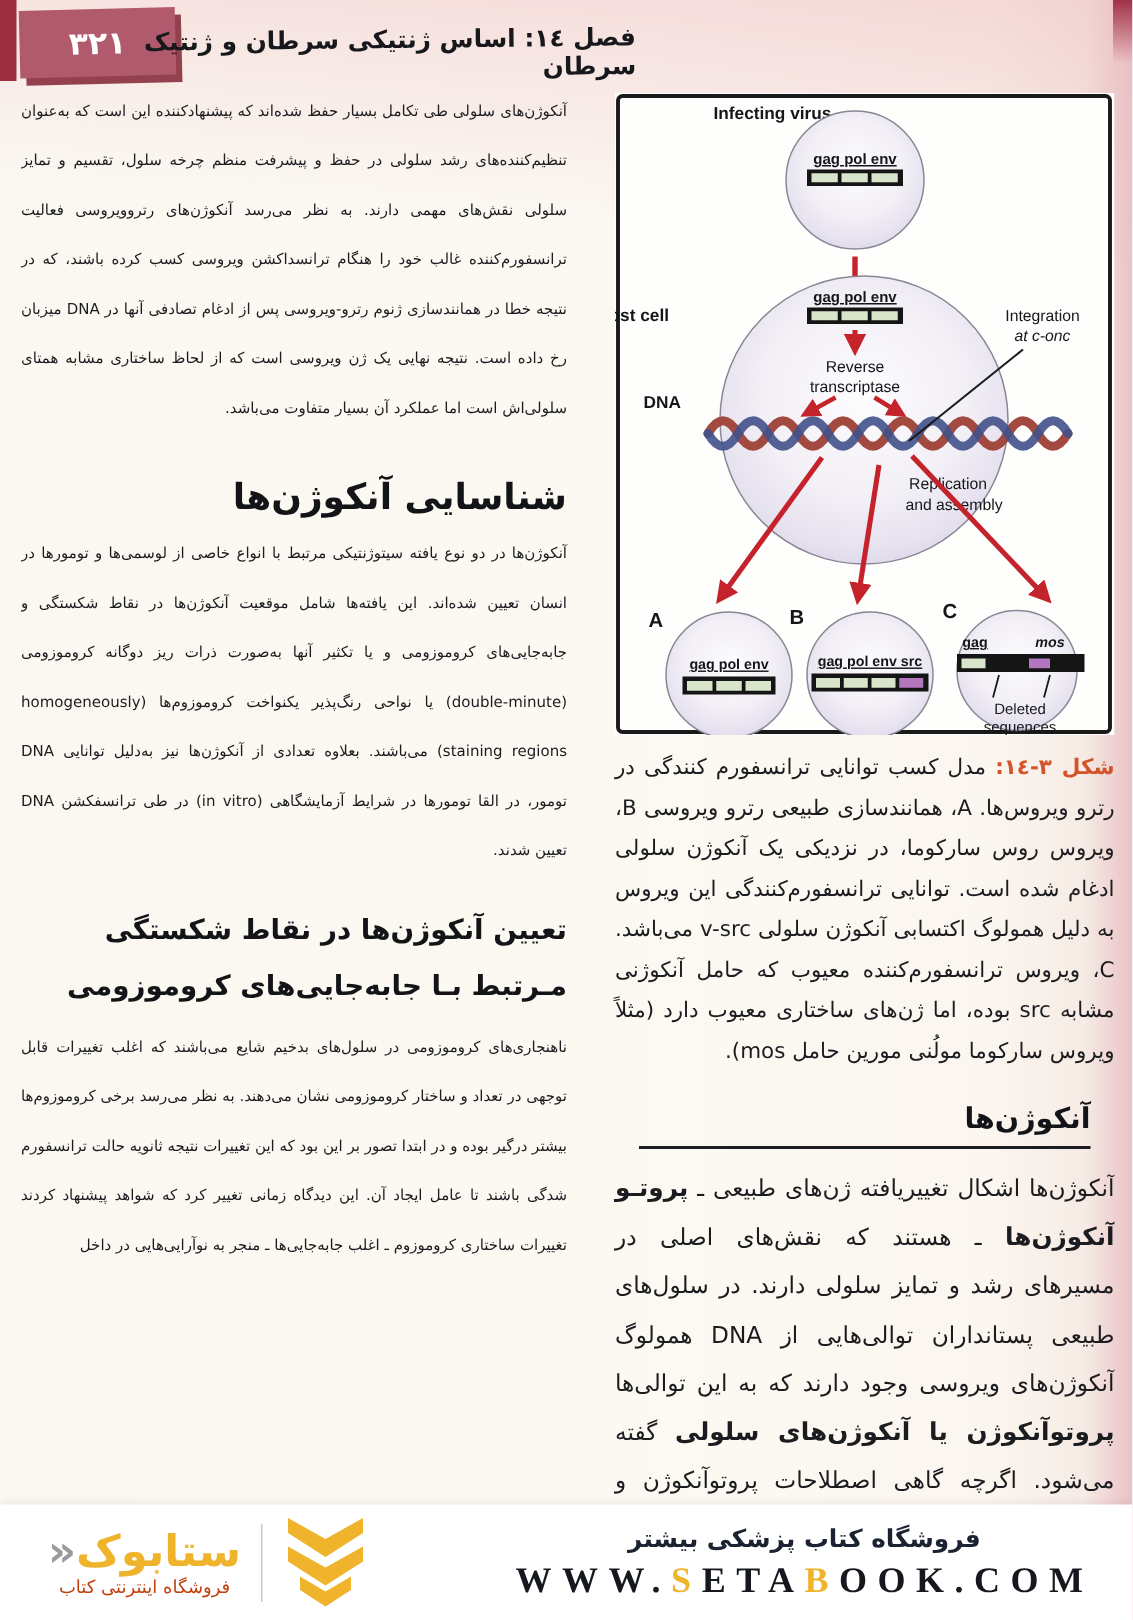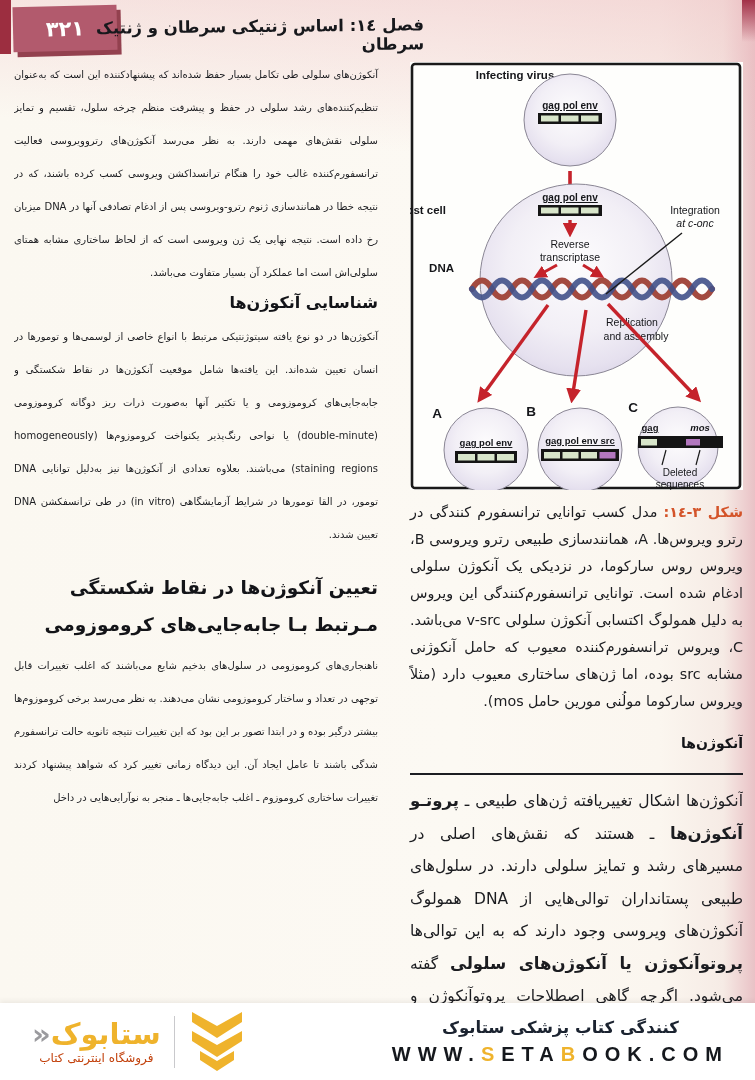--- a/index.html
+++ b/index.html
@@ -16,46 +16,46 @@
   .corner-tr{position:absolute;top:0;right:0;width:13px;height:42px;
     background:linear-gradient(to bottom,#a23148,rgba(162,49,72,0));}
   .chapter-title{position:absolute;top:17px;left:92px;width:332px;direction:rtl;text-align:right;
     font-size:16.5px;font-weight:bold;color:#17181c;transform:rotate(-.6deg);}
   
   .cols{position:absolute;top:58px;left:14px;right:12px;bottom:0;display:flex;direction:rtl;gap:32px;overflow:hidden;}
   .col-fig{width:333px;flex:0 0 auto;}
   .col-text{flex:1 1 auto;direction:rtl;}
   .col-text h2, .col-fig h2{color:#131418;}
   h2.sec-h1{font-size:19.5px;margin:20px 0 12px;text-align:right;}
-  h2.sec-h2{font-size:16px;margin:4px 0 8px;}
+  h2.sec-h2{font-size:24px;margin:28px 0 8px;}
   h2.sec-h3{font-size:18.5px;line-height:37px;margin:18px 0 6px;}
   p.body{font-size:10px;line-height:33px;margin:0;text-align:justify;color:#1b1c20;}
   p.body-r{font-size:15.5px;line-height:32.5px;margin:0;text-align:justify;color:#1b1c20;}
   .b-big{font-weight:bold;font-size:16.5px;}
   
   .figure-wrap{margin-top:4px;}
   .fig{display:block;background:#fefefc;}
   .fig text{font-family:"Liberation Sans","DejaVu Sans",sans-serif;fill:#15161a;}
   .caption{margin-top:9px;font-size:14.3px;line-height:27px;text-align:justify;color:#1b1c20;}
   .caption .cap-label{color:#d4542a;font-weight:bold;}
-  h2.onc-h{font-size:14px;margin:20px 0 10px;border-bottom:2.5px solid #1c1d22;padding-bottom:22px;}
+  h2.onc-h{font-size:19px;margin:20px 16px 10px;border-bottom:2.5px solid #1c1d22;padding-bottom:7px;}
   
   .footer{position:absolute;left:0;right:0;bottom:0;height:77px;background:#ffffff;z-index:5;
     box-shadow:0 -2px 5px rgba(60,50,50,.08);display:flex;align-items:center;justify-content:space-between;
     padding:0 26px 0 32px;box-sizing:border-box;}
   .logo{display:flex;align-items:center;gap:13px;}
   .wordmark{direction:rtl;text-align:center;}
   .wm-line{font-size:29px;font-weight:bold;line-height:30px;text-align:center;}
   .wm-text{color:#efb32c;}
   .wm-mark{color:#9a9a9e;}
   .wm-sub{font-size:12px;color:#c2410c;margin-top:2px;}
   .logo-divider{width:1.5px;height:52px;background:#c9c9cc;}
   .store{display:flex;flex-direction:column;align-items:center;gap:6px;}
   .store-title{direction:rtl;font-size:16.5px;font-weight:bold;color:#1b2330;}
-  .store-url{font-size:20px;font-weight:bold;letter-spacing:7px;color:#15181d;font-family:Liberation Sans, sans-serif;}
+  .store-url{font-size:24px;font-weight:bold;letter-spacing:7px;color:#15181d;font-family:Liberation Serif, serif;}
   .store-url .gold{color:#efb32c;}
 </style>
 </head>
 <body>
 
 <div class="page">
   <div class="spine"></div>
   <div class="page-tab">
     <span>٣٢١</span>
   </div>
@@ -186,17 +186,17 @@
         <div class="wm-sub">فروشگاه اینترنتی کتاب</div>
       </div>
       <div class="logo-divider"></div>
       <svg width="58" height="62" viewBox="0 0 58 62" xmlns="http://www.w3.org/2000/svg">
         <path d="M4,1 L29,15 L54,1 L54,11 L29,27 L4,11 Z" fill="#efb32c"></path>
         <path d="M4,20 L29,34 L54,20 L54,30 L29,46 L4,30 Z" fill="#efb32c"></path>
         <path d="M12,40 L29,50 L46,40 L46,49 L29,60 L12,49 Z" fill="#efb32c"></path>
       </svg>
     </div>
     <div class="store">
-      <div class="store-title">کنندگی کتاب پزشکی ستابوک</div>
+      <div class="store-title">فروشگاه کتاب پزشکی بیشتر</div>
       <div class="store-url"><span>WWW.</span><span class="gold">S</span><span>ETA</span><span class="gold">B</span><span>OOK.COM</span></div>
     </div>
   </footer>
 </div>
 
 </body></html>

